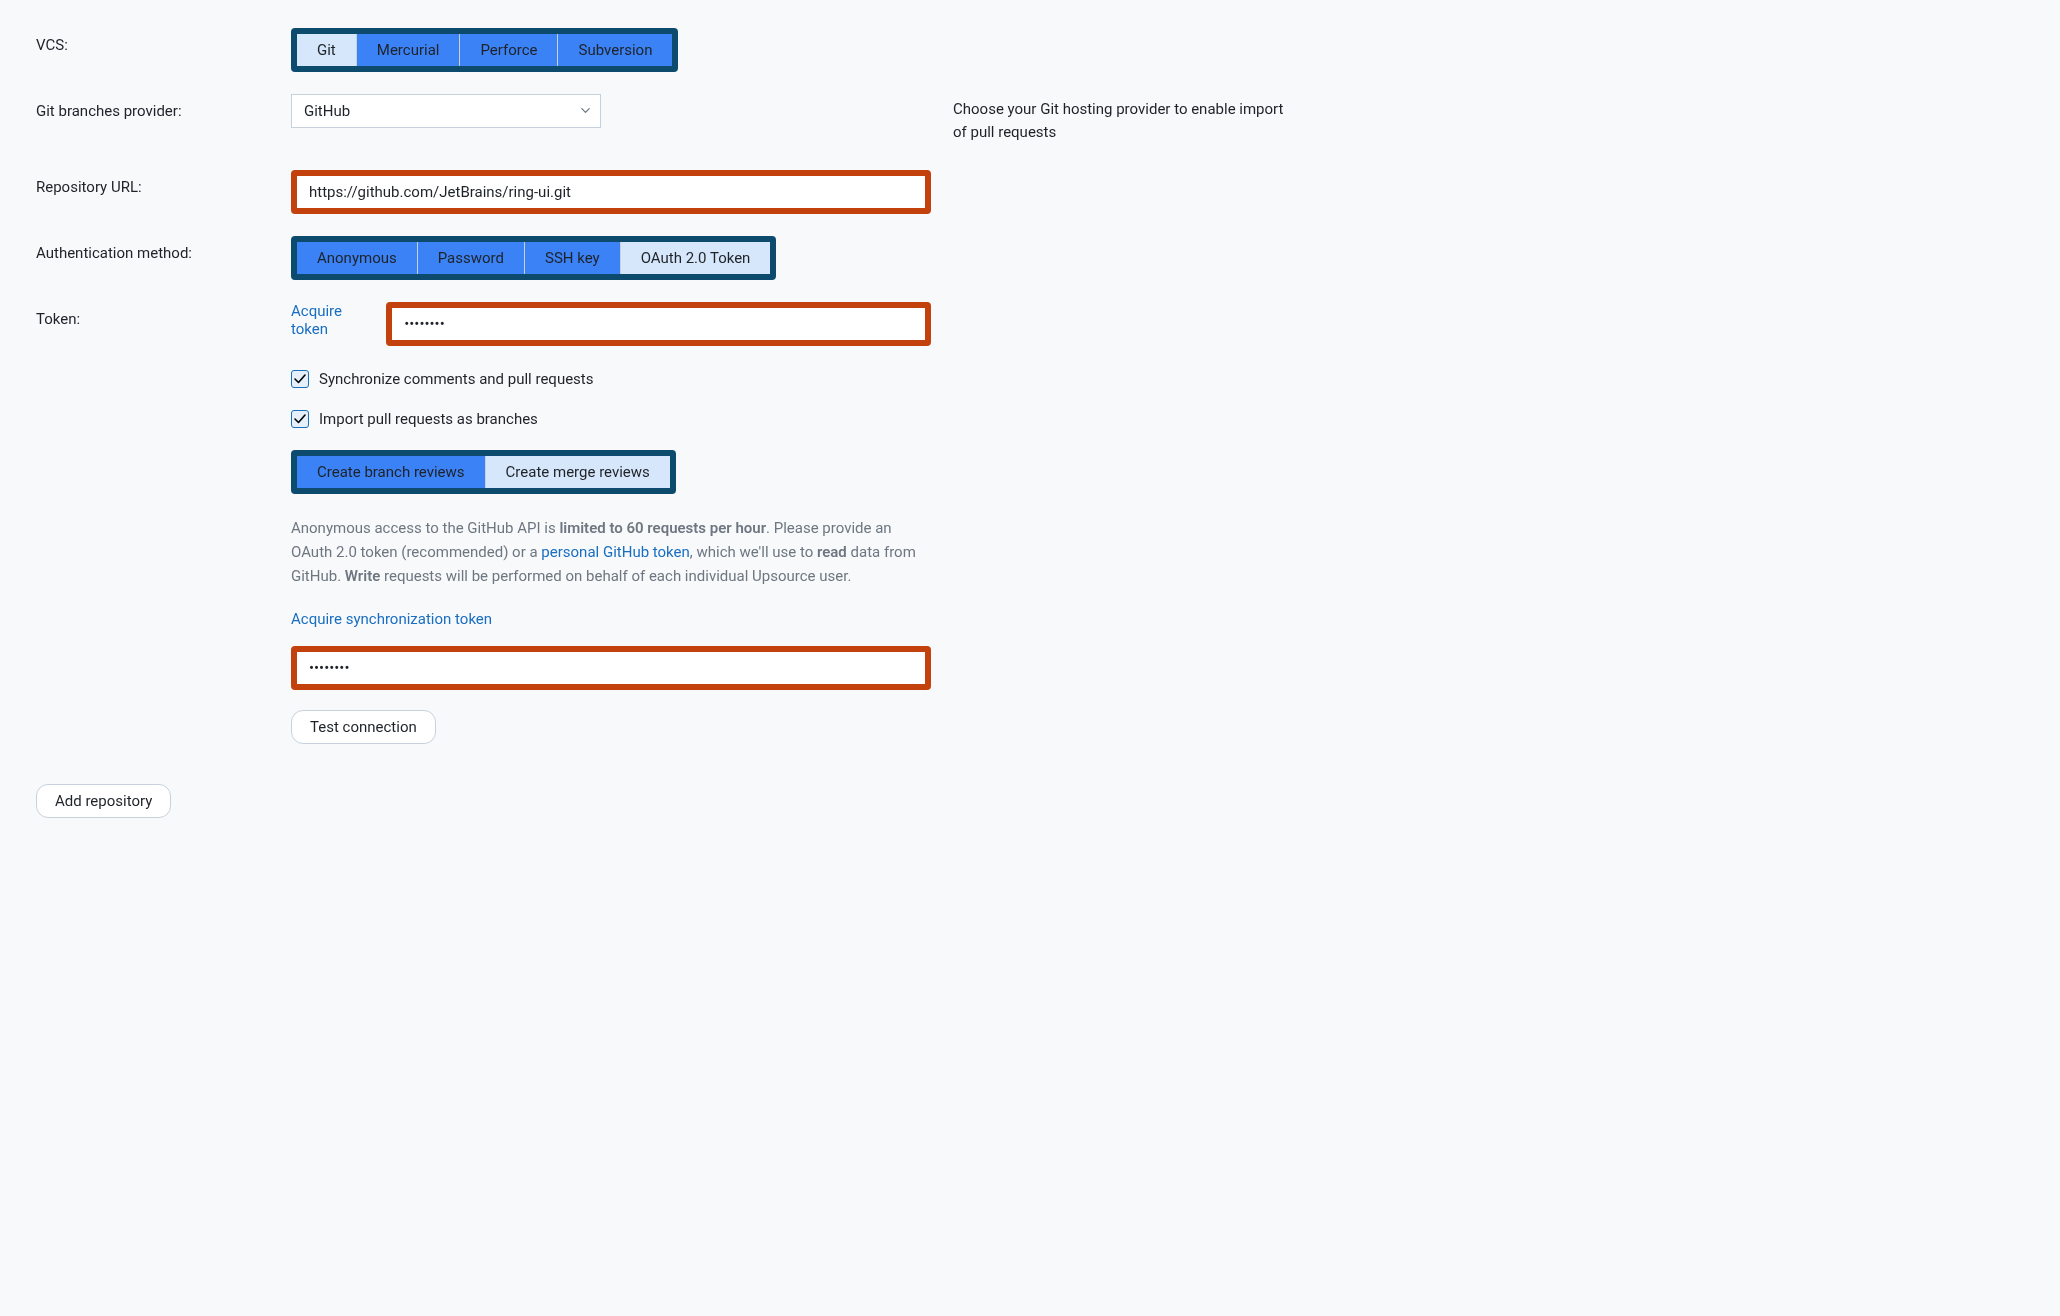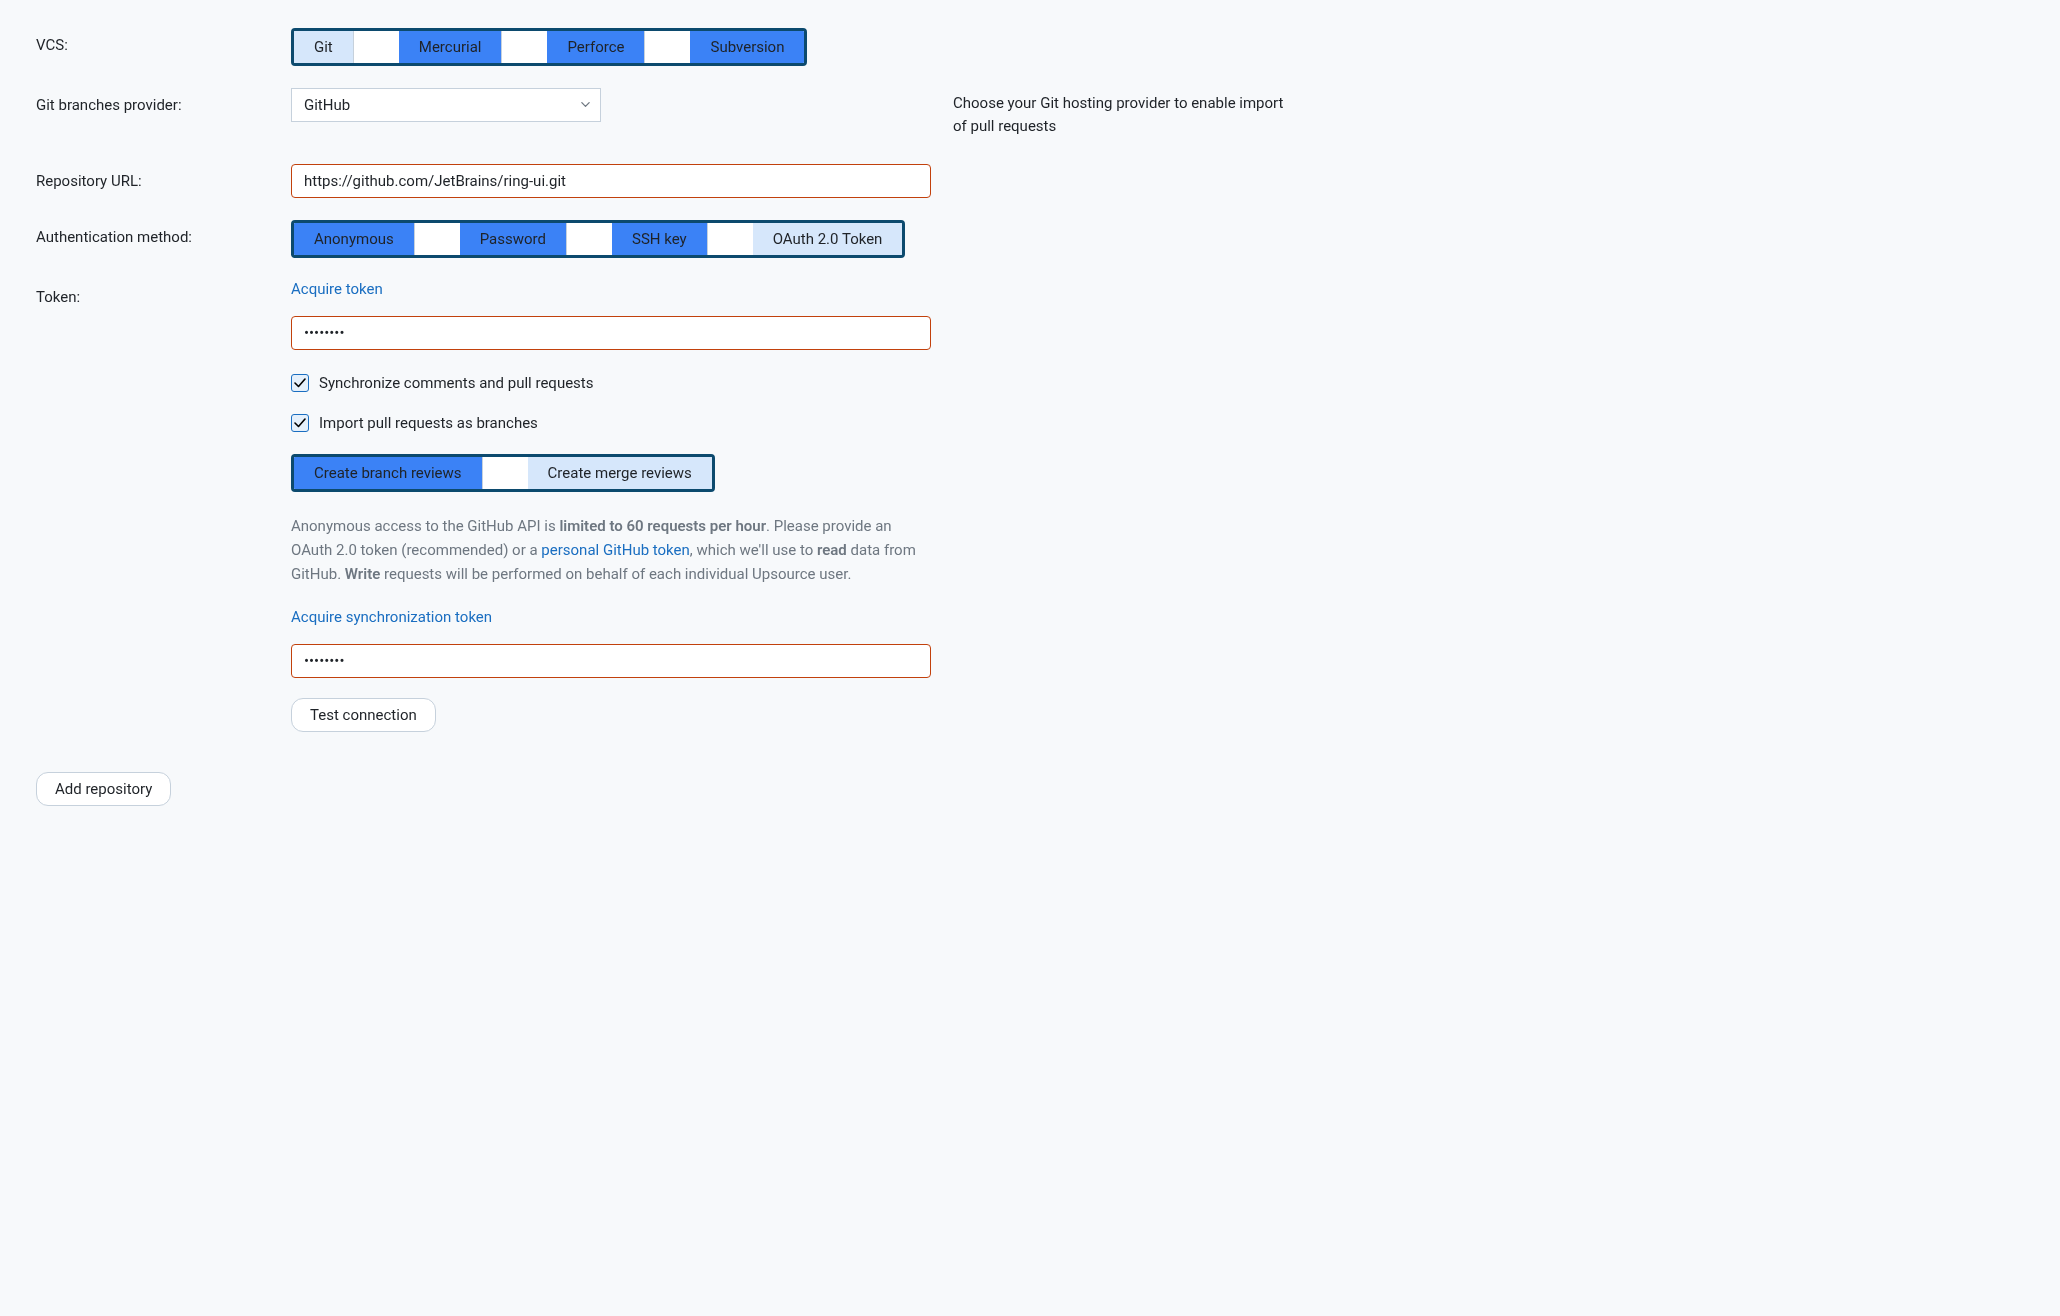--- a/index.html
+++ b/index.html
@@ -31,25 +31,24 @@
     }
     .help-cell {
       padding-left: 22px;
       padding-top: 4px;
       color: #1f2328;
       line-height: 1.5;
       max-width: 360px;
     }
     .segmented {
       display: inline-flex;
-      border: 3px solid #0c4a6e;
+      border: 6px solid #0c4a6e;
       border-radius: 4px;
       overflow: hidden;
       background: #fff;
-      gap: 45px;
     }
     .segmented button {
       background: #3b82f6;
       border: none;
       border-right: 1px solid #c6d1dc;
       padding: 7px 20px;
       font-size: 15px;
       color: #1f2328;
       cursor: pointer;
       font-family: inherit;
@@ -83,35 +82,35 @@
       right: 10px;
       top: 50%;
       transform: translateY(-50%);
       pointer-events: none;
       color: #6e7781;
     }
     .text-input {
       width: 100%;
       padding: 7px 12px;
       font-size: 15px;
-      border: 1px solid #c2410c;
+      border: 6px solid #c2410c;
       border-radius: 4px;
       background: #fff;
       font-family: inherit;
       color: #1f2328;
     }
     .link-style {
       color: #1a6ec1;
       cursor: pointer;
       text-decoration: none;
       display: inline-block;
     }
     .token-section {
       display: flex;
-      flex-direction: column;
+      flex-direction: row;
       gap: 18px;
     }
     .checkbox-row {
       display: flex;
       align-items: center;
       gap: 10px;
       margin-bottom: 22px;
     }
     .checkbox {
       width: 18px;

